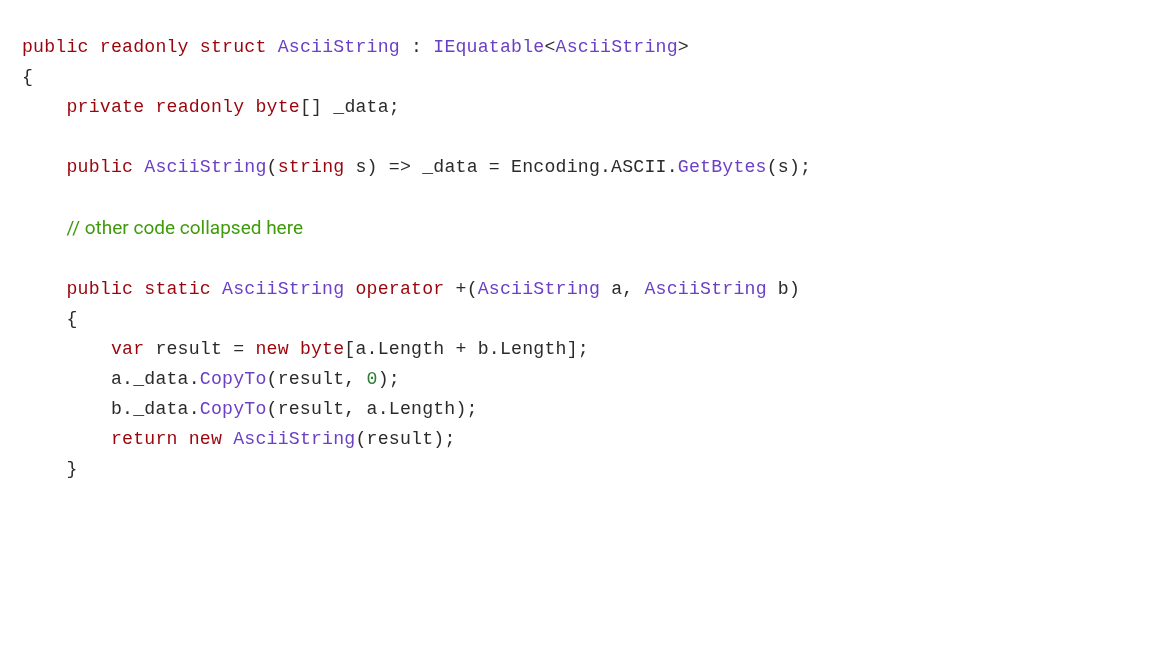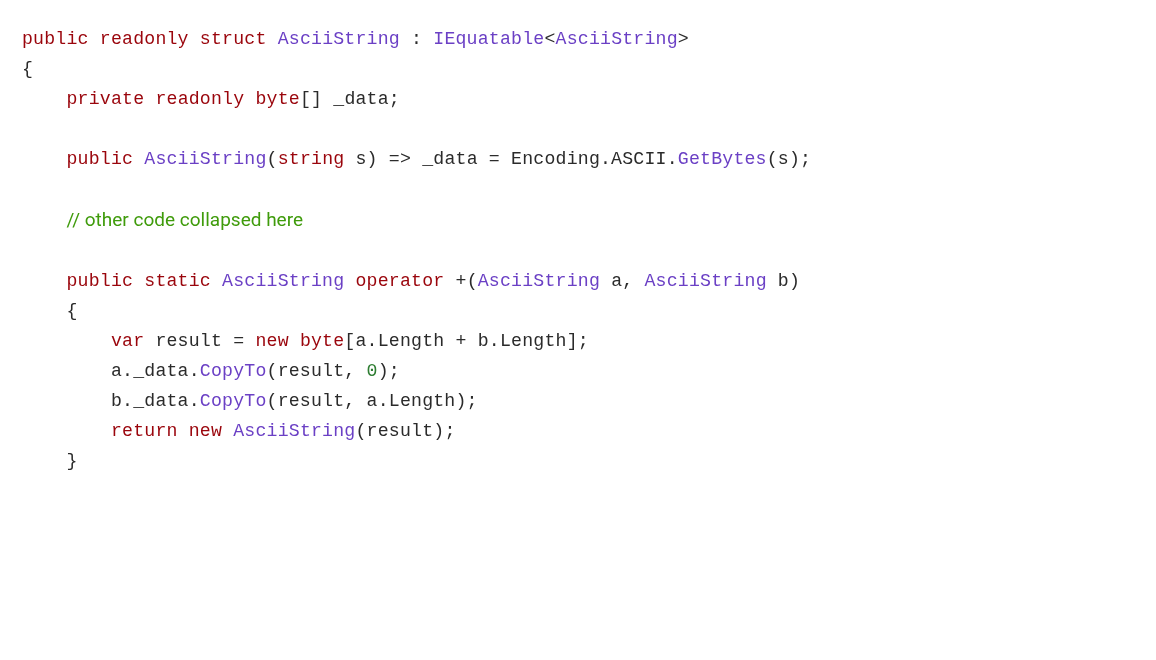--- a/index.html
+++ b/index.html
@@ -6,21 +6,21 @@
     margin: 0;
     padding: 0;
     background: #ffffff;
     font-family: ui-monospace, SFMono-Regular, "SF Mono", Menlo, Consolas, "Liberation Mono", monospace;
     font-size: 18.2px;
     line-height: 1.65;
     color: #2b2b2b;
     letter-spacing: 0.2px;
   }
   .code-block {
-    padding: 24px 22px 40px 22px;
+    padding: 32px 22px 40px 22px;
     white-space: pre;
   }
   .kw   { color: #9a050c; }   
   .type { color: #6b40c5; }   
   .num  { color: #2e7d32; }   
   .pl   { color: #2b2b2b; }   
   .comment {
     font-family: -apple-system, BlinkMacSystemFont, "Segoe UI", Roboto, "Helvetica Neue", Arial, sans-serif;
     color: #3f9b0b;
     font-size: 19px;

